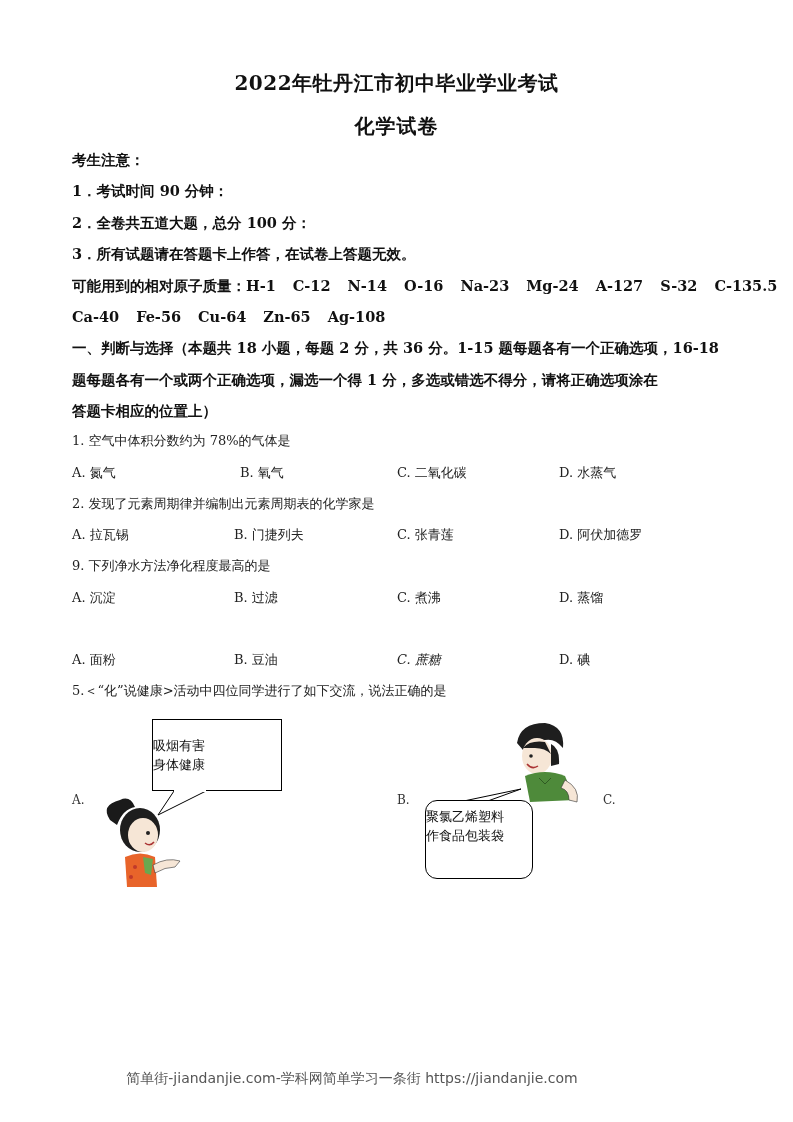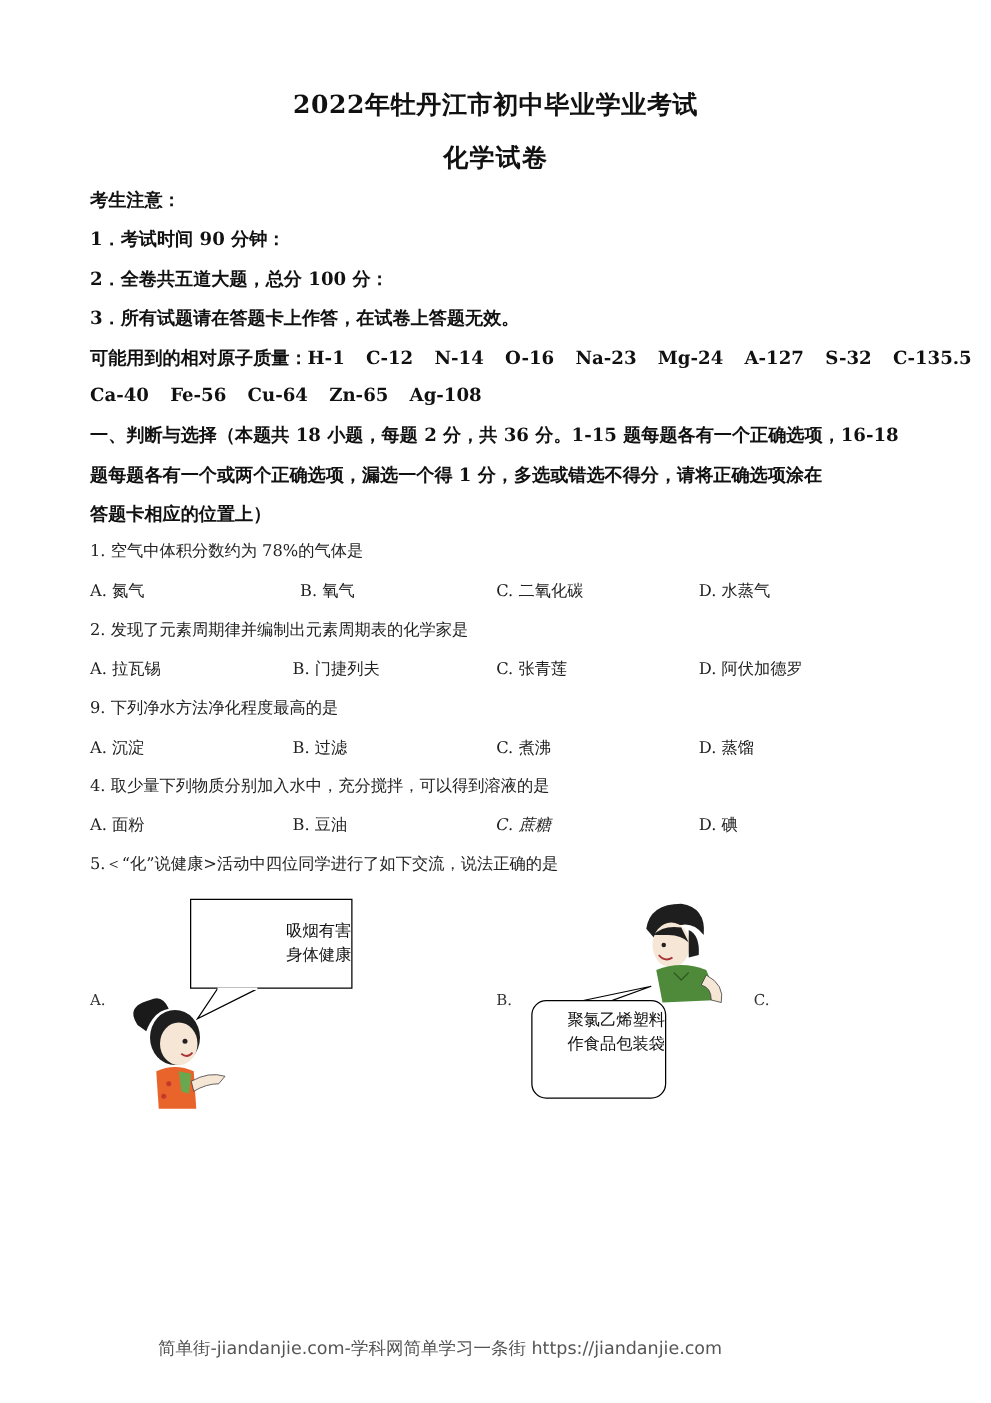--- a/index.html
+++ b/index.html
@@ -16,21 +16,21 @@
   .notice3 { top:245px; }
   .masses1 { top:277px; }
   .masses2 { top:308px; }
   .mass { display:inline-block; margin-right:17px; }
   .section { font-weight:bold; font-size:14.5px; left:72px; }
   .sec1 { top:339px; }
   .sec2 { top:371px; }
   .sec3 { top:402px; }
   .q { font-size:13px; color:#222; }
   .opt { position:absolute; font-size:13px; color:#222; white-space:nowrap; }
-  .bubble { position:absolute; background:#fff; border:1px solid #000; font-family:"DejaVu Sans","Liberation Sans",sans-serif; font-size:13px; text-align:right; line-height:19px; color:#111; }
+  .bubble { position:absolute; background:#fff; border:1px solid #000; font-family:"DejaVu Sans","Liberation Sans",sans-serif; font-size:13px; text-align:left; line-height:19px; color:#111; }
   .bubbleA { left:152px; top:719px; width:130px; height:72px; padding-top:16px; box-sizing:border-box; }
   .bubbleB { left:425px; top:800px; width:108px; height:79px; border-radius:12px; padding-top:6px; box-sizing:border-box; }
   .label { position:absolute; font-size:12px; color:#333; }
   .footer { position:absolute; top:1070px; left:0; width:704px; text-align:center; font-family:"DejaVu Sans","Liberation Sans",sans-serif; font-size:14px; color:#555; }
 </style>
 </head>
 <body>
 
 <div class="page">
 
@@ -64,21 +64,20 @@
   <div class="opt" style="left:234px;top:526px;">B. 门捷列夫</div>
   <div class="opt" style="left:397px;top:526px;">C. 张青莲</div>
   <div class="opt" style="left:559px;top:526px;">D. 阿伏加德罗</div>
 
   <div class="line q" style="top:557px;">9. 下列净水方法净化程度最高的是</div>
   <div class="opt" style="left:72px;top:589px;">A. 沉淀</div>
   <div class="opt" style="left:234px;top:589px;">B. 过滤</div>
   <div class="opt" style="left:397px;top:589px;">C. 煮沸</div>
   <div class="opt" style="left:559px;top:589px;">D. 蒸馏</div>
 
-  <div class="line q" style="top:620px;">4. 取少量下列物质分别加入水中，充分搅拌，可以得到溶液的是</div>
   <div class="opt" style="left:72px;top:651px;">A. 面粉</div>
   <div class="opt" style="left:234px;top:651px;">B. 豆油</div>
   <div class="opt" style="left:397px;top:651px;font-style:italic;">C. 蔗糖</div>
   <div class="opt" style="left:559px;top:651px;">D. 碘</div>
 
   <div class="line q" style="top:682px;">5.＜“化”说健康&gt;活动中四位同学进行了如下交流，说法正确的是</div>
 
   <div class="label" style="left:72px;top:793px;">A.</div>
   <div class="label" style="left:397px;top:793px;">B.</div>
   <div class="label" style="left:603px;top:793px;">C.</div>

